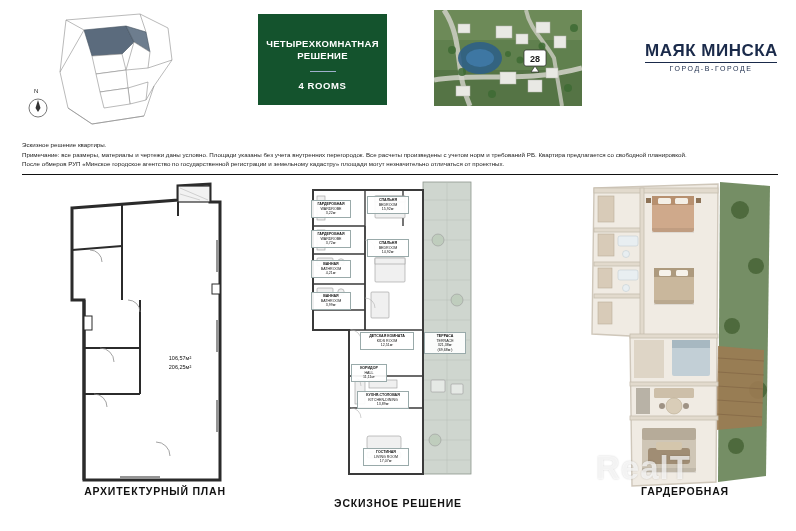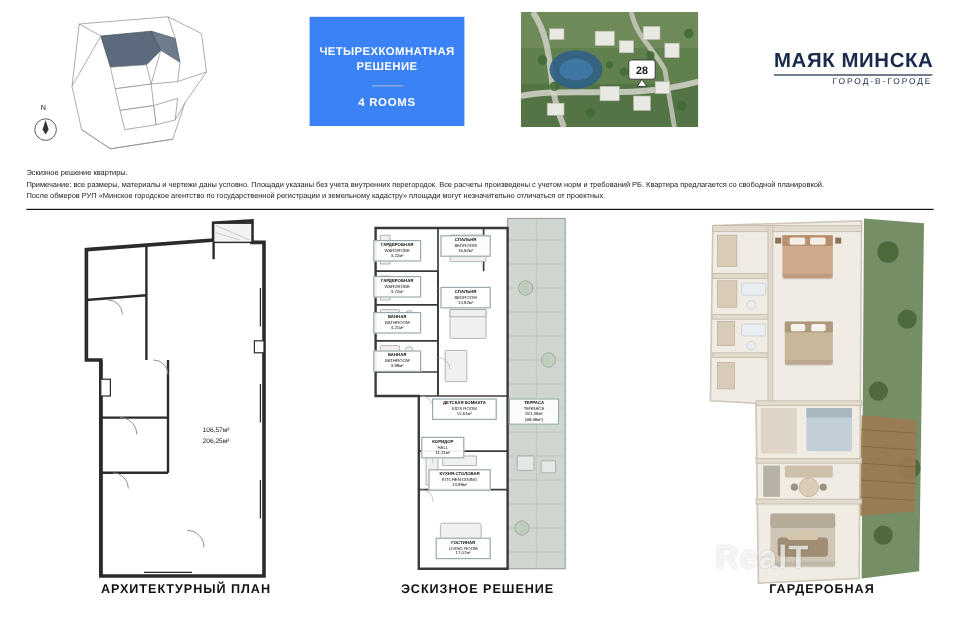--- a/index.html
+++ b/index.html
@@ -30,21 +30,21 @@
     left: 22px; top: 8px;
     width: 175px; height: 122px;
   }
   .siteplan svg { display:block; }
 
   
   .title-block {
     position: absolute;
     left: 258px; top: 14px;
     width: 129px; height: 91px;
-    background: #3b82f6;
+    background: #14532d;
     color: #ffffff;
     text-align: center;
     padding-top: 0;
     box-sizing: border-box;
   }
   .title-block .t1 {
     font-size: 9.5px;
     font-weight: bold;
     letter-spacing: 0.3px;
     line-height: 12px;
@@ -69,21 +69,21 @@
     width: 148px; height: 96px;
     overflow: hidden;
   }
   .aerial svg { display: block; }
 
   
   .logo {
     position: absolute;
     left: 645px; top: 42px;
     width: 132px;
-    text-align: right;
+    text-align: center;
   }
   .logo .logo-main {
     font-size: 17px;
     font-weight: bold;
     letter-spacing: 0.5px;
     color: #1a2a4a;
     line-height: 18px;
     white-space: nowrap;
   }
   .logo .logo-rule {
@@ -129,21 +129,21 @@
   }
 
   
   #panel-arch { left: 60px; top: 180px; width: 190px; height: 315px; }
   
   #panel-sketch { left: 305px; top: 180px; width: 175px; height: 315px; }
   
   #panel-vis { left: 580px; top: 176px; width: 200px; height: 320px; }
 
   .cap1 { left: 40px; width: 230px; }
-  .cap2 { left: 288px; width: 220px; }
+  .cap2 { left: 288px; width: 220px; margin-top: 12px; }
   .cap3 { left: 580px; width: 210px; }
 
   
   .room-lbl {
     position: absolute;
     text-align: center;
     font-size: 3.6px;
     line-height: 4.6px;
     color: #111;
     background: rgba(255,255,255,0.92);
@@ -153,21 +153,21 @@
     font-family: "Liberation Sans", sans-serif;
   }
   .room-lbl b { font-weight: bold; display:block; }
   .room-lbl i { font-style: normal; display:block; }
   .room-lbl span.a { display:block; }
 
   
   .watermark {
     position: absolute;
     left: 596px; top: 449px;
-    font-size: 27px;
+    font-size: 33px;
     font-weight: bold;
     letter-spacing: 1px;
     color: rgba(255,255,255,0.72);
     text-shadow: 0 0 2px rgba(0,0,0,0.18);
     pointer-events: none;
   }
   .watermark .wm-dot { color: rgba(255,255,255,0.72); }
 
   .compass-label {
     position: absolute;

